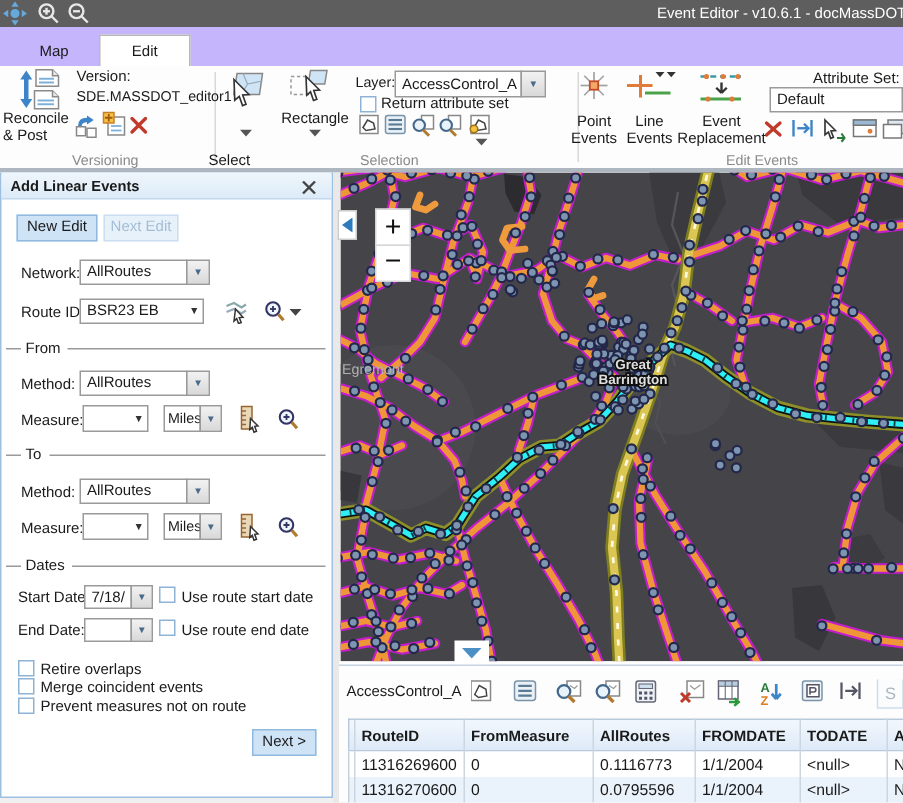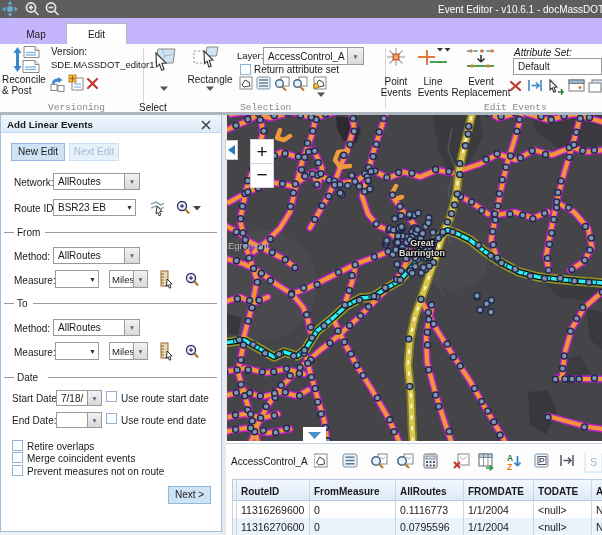--- a/index.html
+++ b/index.html
@@ -43,21 +43,21 @@
   <div class="abs" style="left:438px;top:4px;color:#fff;font-size:10px;white-space:nowrap;">Event Editor - v10.6.1 - docMassDOTN</div>
 </div>
 
 <div class="abs" style="left:0;top:18px;width:602px;height:26px;background:#c4b5fd;">
   <div class="abs" style="left:10px;top:11px;width:52px;text-align:center;font-size:10px;">Map</div>
   <div class="abs" style="left:66px;top:5px;width:61px;height:21px;background:#fff;border:1px solid #b9b9b9;border-bottom:none;"></div>
   <div class="abs" style="left:66px;top:11px;width:61px;text-align:center;font-size:10px;">Edit</div>
   <div class="abs" style="left:133px;top:11px;width:57px;text-align:center;font-size:10px;margin-top:24px;">Review</div>
 </div>
 
-<div class="abs" style="left:0;top:44px;width:602px;height:68px;background:#fdfdfd;font-family:Liberation Mono, monospace;">
+<div class="abs" style="left:0;top:44px;width:602px;height:68px;background:#fdfdfd;">
   <div class="abs" style="left:143px;top:4px;width:1px;height:60px;background:#d8d8d8;"></div>
   <div class="abs" style="left:385px;top:4px;width:1px;height:60px;background:#d8d8d8;"></div>
   <div class="grplbl" style="left:48px;top:58px;">Versioning</div>
   <div class="grplbl" style="left:240px;top:58px;">Selection</div>
   <div class="grplbl" style="left:484px;top:58px;">Edit Events</div>
 </div>
 
 <svg class="abs" style="left:0;top:44px;" width="602" height="68">
 
   <g>
@@ -198,21 +198,21 @@
 <div class="lbl" style="left:139px;top:74px;width:52px;margin-top:28px;">Select</div>
 <div class="lbl" style="left:184px;top:74px;width:52px;text-align:center;">Rectangle</div>
 <div class="lbl" style="left:237px;top:50px;font-size:9.5px;">Layer:</div>
 <div class="ddbox" style="left:263px;top:47px;width:85px;height:18px;">AccessControl_A</div>
 <div class="ddbtn" style="left:347px;top:47px;width:17px;height:18px;">▼</div>
 <div class="cb" style="left:240px;top:64px;"></div>
 <div class="lbl" style="left:254px;top:64px;">Return attribute set</div>
 <div class="lbl" style="left:370px;top:76px;width:52px;text-align:center;">Point<br>Events</div>
 <div class="lbl" style="left:407px;top:76px;width:52px;text-align:center;">Line<br>Events</div>
 <div class="lbl" style="left:446px;top:76px;width:70px;text-align:center;">Event<br>Replacement</div>
-<div class="lbl" style="left:514px;top:47px;font-style:italic;">Attribute Set:</div>
+<div class="lbl" style="left:542px;top:47px;">Attribute Set:</div>
 <div class="ddbox" style="left:513px;top:58px;width:89px;height:17px;">Default</div>
 
 <div class="abs" style="left:0;top:112px;width:602px;height:3px;background:#aeb7bf;"></div>
 
 <div class="abs" style="left:0;top:115px;width:222px;height:417px;background:#fff;border:1px solid #9dc0e0;"></div>
 <div class="abs" style="left:1px;top:115px;width:220px;height:18px;background:linear-gradient(#f0f6fc,#dcebf8);border-bottom:1px solid #c4d8ec;"></div>
 <div class="lbl" style="left:7px;top:119px;font-weight:bold;font-size:9.8px;">Add Linear Events</div>
 <svg class="abs" style="left:201px;top:120px;" width="10" height="10">
     <g stroke="#444" stroke-width="1.6">
       <line x1="1" y1="1" x2="9" y2="9"></line>
@@ -288,21 +288,21 @@
     </g>
   <path d="M9 9 L14 14 L11.8 14.2 L13 17.5 L11.3 18.2 L10.2 14.9 L8.5 16.4 Z" fill="#fff" stroke="#333" stroke-width="1"></path>
 </svg>
 <svg class="abs" style="left:185px;top:344px;" width="16" height="16">
   <circle cx="6" cy="6" r="4.5" fill="#eef6fc" stroke="#336" stroke-width="1.4"></circle>
   <line x1="4" y1="6" x2="8" y2="6" stroke="#336" stroke-width="1.2"></line>
     <line x1="6" y1="4" x2="6" y2="8" stroke="#336" stroke-width="1.2"></line>
   <line x1="9.5" y1="9.5" x2="13" y2="13.5" stroke="#b07a30" stroke-width="2.2"></line>
 </svg>
 <div class="sep" style="left:4px;top:377px;width:10px;"></div>
-<div class="lbl" style="left:17px;top:372px;">Date</div>
+<div class="lbl" style="left:17px;top:372px;">Dates</div>
 <div class="sep" style="left:48px;top:377px;width:169px;"></div>
 <div class="lbl" style="left:12px;top:393px;">Start Date:</div>
 <div class="ddbox" style="left:56px;top:390px;width:32px;height:16px;overflow:hidden;">7/18/</div>
 <div class="ddbtn" style="left:87px;top:390px;width:15px;height:16px;">▼</div>
 <div class="cb" style="left:106px;top:391px;"></div>
 <div class="lbl" style="left:121px;top:393px;">Use route start date</div>
 <div class="lbl" style="left:12px;top:415px;">End Date:</div>
 <div class="ddbox" style="left:56px;top:412px;width:32px;height:16px;"></div>
 <div class="ddbtn" style="left:87px;top:412px;width:15px;height:16px;">▼</div>
 <div class="cb" style="left:106px;top:413px;"></div>

